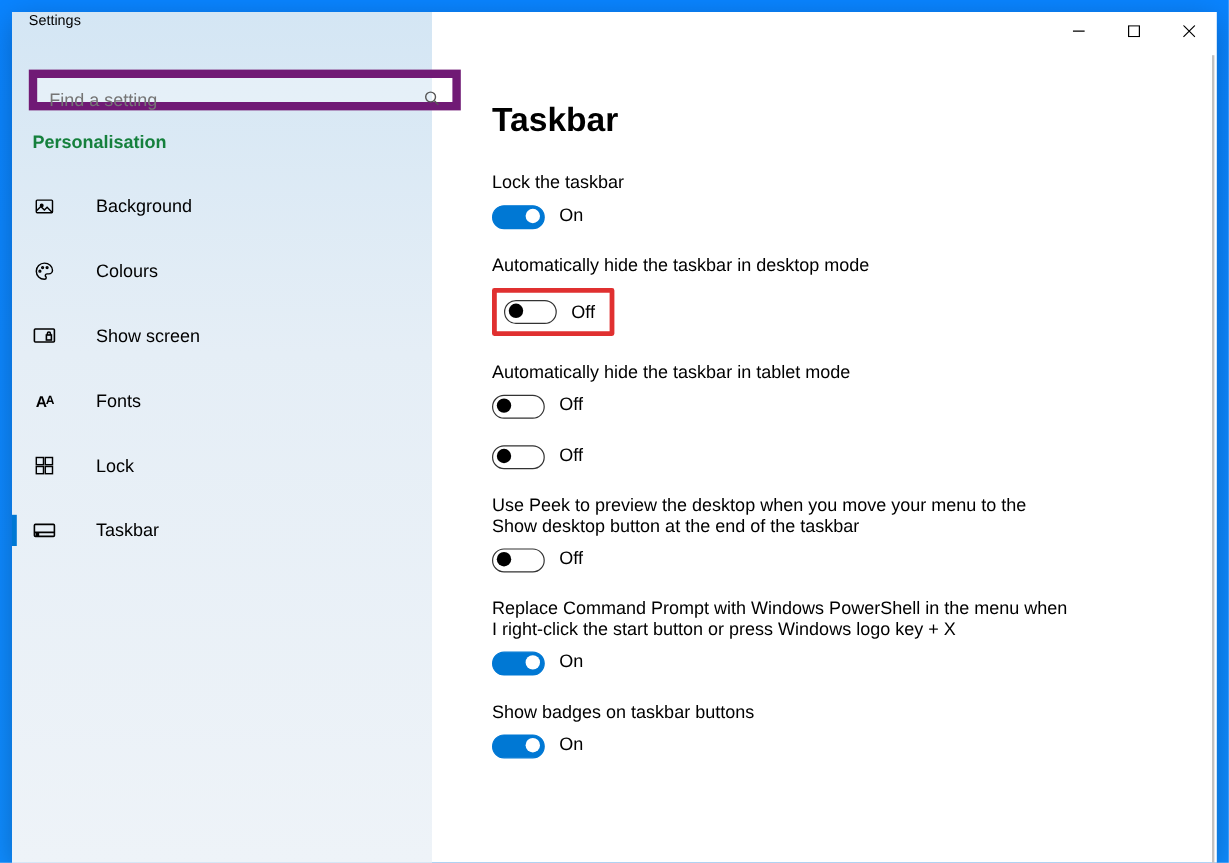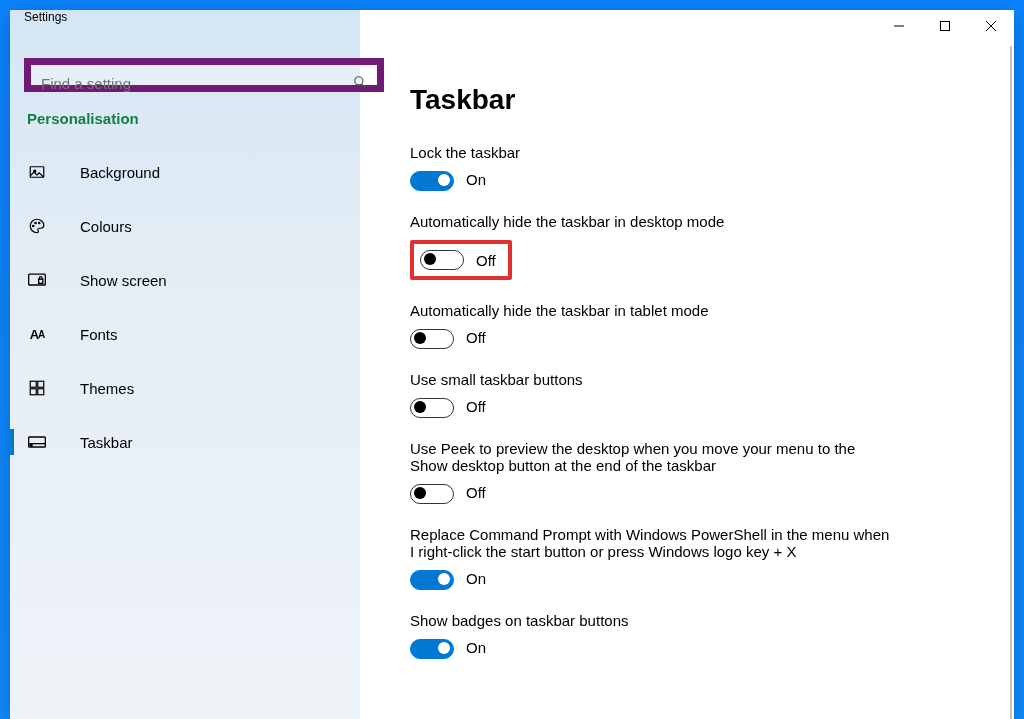--- a/index.html
+++ b/index.html
@@ -240,21 +240,21 @@
 
         <div class="nav-item">
           <span class="icon">
             <svg width="18" height="18" viewBox="0 0 24 24" fill="none" stroke="#000" stroke-width="1.6">
               <rect x="3" y="3" width="8" height="8"></rect>
                 <rect x="13" y="3" width="8" height="8"></rect>
               <rect x="3" y="13" width="8" height="8"></rect>
                 <rect x="13" y="13" width="8" height="8"></rect>
             </svg>
           </span>
-          <span>Themes</span>
+          <span>Lock</span>
         </div>
 
         <div class="nav-item selected">
           <span class="icon">
             <svg width="20" height="14" viewBox="0 0 24 16" fill="none" stroke="#000" stroke-width="1.6">
               <rect x="2" y="2" width="20" height="12" rx="1"></rect>
                 <path d="M2 10h20"></path>
                 <rect x="4" y="11" width="2" height="2" fill="#000"></rect>
             </svg>
           </span>
@@ -291,21 +291,20 @@
         <div class="label">Automatically hide the taskbar in tablet mode</div>
         <div class="toggle-row">
           <span class="toggle">
               <span class="knob"></span>
             </span>
           <span class="state-text">Off</span>
         </div>
       </div>
 
       <div class="setting">
-        <div class="label">Use small taskbar buttons</div>
         <div class="toggle-row">
           <span class="toggle">
               <span class="knob"></span>
             </span>
           <span class="state-text">Off</span>
         </div>
       </div>
 
       <div class="setting">
         <div class="label">Use Peek to preview the desktop when you move your menu to the Show desktop button at the end of the taskbar</div>

